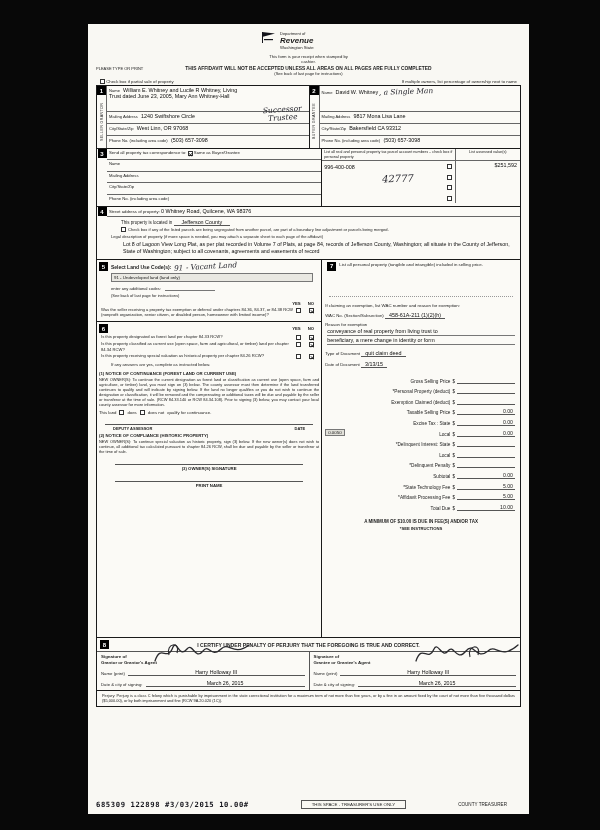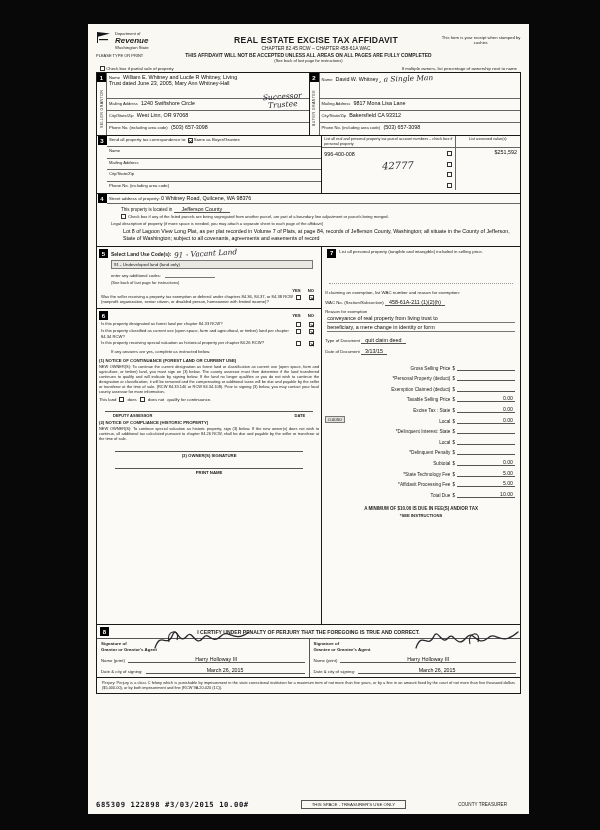--- a/index.html
+++ b/index.html
@@ -1,21 +1,21 @@
 <!DOCTYPE html>
 <html><head>
 <meta charset="utf-8">
 <style>
   * { margin:0; padding:0; box-sizing:border-box; }
   html,body { width:600px; height:830px; }
   body { background:#080808; position:relative; font-family:"Liberation Sans",sans-serif; color:#1c1c1c; }
   .page { position:absolute; left:88px; top:24px; width:441px; height:790px; background:#f9f8f3; padding:7px 8px 5px; overflow:hidden; }
 
   
-  .hdr { display:flex; align-items:flex-start; }
+  .hdr { display:flex; align-items:center;flex-direction:column; }
   .logo { width:95px; display:flex; gap:3px; align-items:flex-start; }
   .logo-text .small { font-size:4px; }
   .logo-text .big { font-size:8px; font-weight:bold; font-style:italic; }
   .logo-text .state { font-size:4.3px; }
   .hdr-center { flex:1; padding-top:4px; }
   .title { font-size:8.6px; font-weight:bold; text-align:center; letter-spacing:.2px; }
   .chapters { font-size:4.8px; text-align:center; margin-top:1px; }
   .receipt-note { width:80px; font-size:4.2px; text-align:center; padding-top:4px; }
   .ptp-row { display:flex; align-items:center; margin-top:2px; }
   .ptp { font-size:4px; width:66px; }
@@ -153,24 +153,20 @@
         <path d="M1,1 L14,2.5 L1,6 Z" fill="#15151c"></path>
         <rect x="1" y="1" width="1" height="11" fill="#15151c"></rect>
         <rect x="3" y="8" width="9" height="1.2" fill="#15151c"></rect>
       </svg>
       <div class="logo-text">
         <div class="small">Department of</div>
         <div class="big">Revenue</div>
         <div class="state">Washington State</div>
       </div>
     </div>
-    <div class="hdr-center">
-      <div class="title">REAL ESTATE EXCISE TAX AFFIDAVIT</div>
-      <div class="chapters">CHAPTER 82.45 RCW – CHAPTER 458-61A WAC</div>
-    </div>
     <div class="receipt-note">This form is your receipt when stamped by cashier.</div>
   </div>
   <div class="ptp-row">
     <div class="ptp">PLEASE TYPE OR PRINT</div>
     <div class="warning">THIS AFFIDAVIT WILL NOT BE ACCEPTED UNLESS ALL AREAS ON ALL PAGES ARE FULLY COMPLETED</div>
     <div class="ptp-sp"></div>
   </div>
   <div class="seeback">(See back of last page for instructions)</div>
   <div class="chk-row">
     <span>

